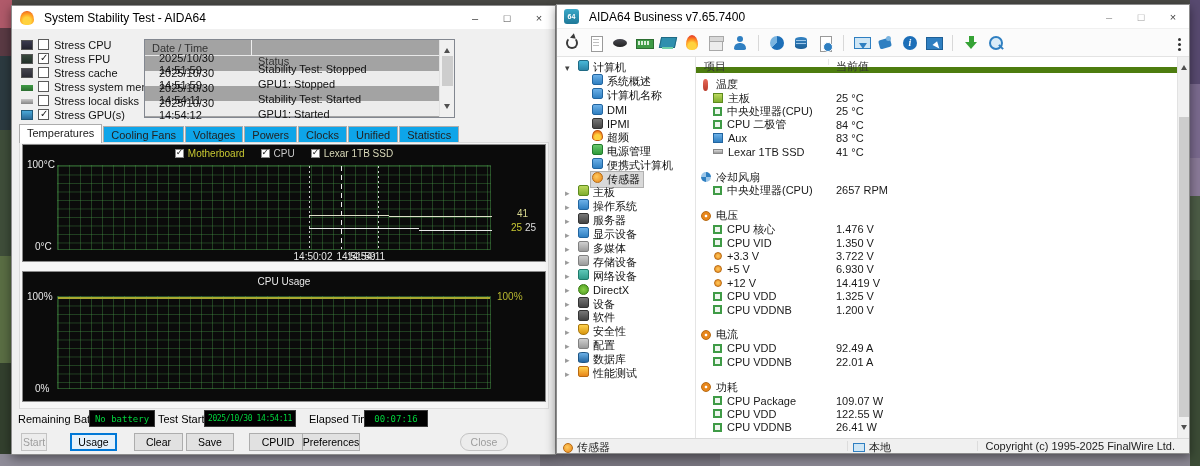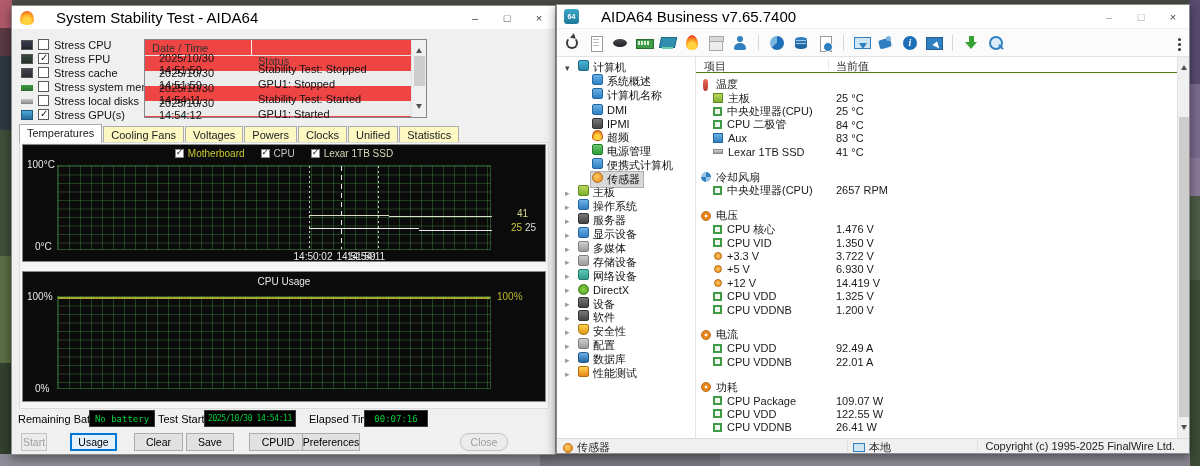--- a/index.html
+++ b/index.html
@@ -6,55 +6,55 @@
   html,body{width:1200px;height:466px;overflow:hidden;}
   body{background:#4a4a46;position:relative;font-size:11px;color:#111;}
   .abs{position:absolute;}
   
   .bgL{left:0;top:0;width:12px;height:466px;background:linear-gradient(#b05a6a 0 6%,#5a3a44 6% 12%,#2c3a40 12% 28%,#3f4e3a 28% 55%,#5a6e44 55% 78%,#33402e 78%);}
   .bgB{left:0;top:454px;width:1200px;height:12px;background:linear-gradient(90deg,#8f8c98 0 45%,#77747e 45% 60%,#8a8792 60%);}
   .bgR{left:1190px;top:0;width:10px;height:466px;background:linear-gradient(#584a70 0 18%,#7a6a8e 18% 34%,#8a7a98 34% 42%,#4c5c46 42% 60%,#3c4c36 60%);}
   
   .win{position:absolute;background:#f0f0f0;border:1px solid #8c8c8c;box-shadow:0 3px 10px rgba(0,0,0,.45);}
   .win header{position:absolute;left:0;top:0;right:0;height:24px;background:#fff;display:flex;align-items:center;border-bottom:1px solid #f0f0f0;}
-  .w-title{font-size:15px;color:#000;margin-left:22px;white-space:nowrap;}
+  .w-title{font-size:12px;color:#000;margin-left:10px;white-space:nowrap;}
   .wc{margin-left:auto;display:flex;height:100%;}
   .wc-btn{width:32px;height:100%;display:flex;align-items:center;justify-content:center;font-size:11px;color:#444;}
   .flame-logo{width:14px;height:14px;margin-left:8px;background:radial-gradient(circle at 50% 72%,#ffd23e 0 32%,#ff9a1e 60%,#e8632a 85%);border-radius:45% 45% 40% 40%/62% 62% 36% 36%;flex:none;}
   .aida-logo{width:15px;height:15px;margin-left:7px;background:linear-gradient(#3aa8c8,#1e7898);border-radius:3px;color:#fff;font-size:7px;font-weight:bold;display:flex;align-items:center;justify-content:center;flex:none;}
   
   .stress-list{left:9px;top:33px;display:flex;flex-direction:column;gap:3px;}
   .sopt{display:flex;align-items:center;gap:5px;height:11px;}
   .sicn2{width:12px;height:10px;flex:none;}
   .so-cpu{background:linear-gradient(#3a3a4e,#23232e);border:1px solid #555;}
   .so-fpu{background:linear-gradient(#3a4a3e,#22302a);border:1px solid #555;}
   .so-cache{background:linear-gradient(#44444e,#2a2a33);border:1px solid #555;}
   .so-mem{background:linear-gradient(#3f9b46,#2c6e31);height:6px;margin-top:2px;}
   .so-disk{background:linear-gradient(#c8c8c8,#848484);height:5px;margin-top:2px;}
   .so-gpu{background:linear-gradient(#49a8d8,#2a6a98);border:1px solid #1f5a7a;}
   .cbx{width:11px;height:11px;border:1px solid #5a5a5a;background:#fff;position:relative;flex:none;}
   .cbx.on::after{content:"✓";position:absolute;left:1px;top:-2px;font-size:10px;color:#222;}
   
-  .logbox{left:132px;top:33px;width:283px;height:79px;background:#ef4444;border:1px solid #828790;}
+  .logbox{left:132px;top:33px;width:311px;height:79px;background:#a3a3a3;border:1px solid #828790;}
   .loghead{position:absolute;left:0;top:0;right:15px;height:16px;border-bottom:1px solid #e8e8e8;display:flex;align-items:center;color:#333;}
   .lh-date{padding-left:7px;width:107px;border-right:1px solid #eee;height:100%;display:flex;align-items:center;}
   .lh-status{padding-left:6px;margin-top:27px;}
   .lrows{position:absolute;left:0;top:16px;right:15px;bottom:0;}
   .lrow{display:flex;height:15px;align-items:center;}
   .lrow.shade{background:#ececec;}
   .lr-time{padding-left:14px;width:107px;}
   .lr-status{padding-left:6px;margin-top:11px;}
   .vscroll{position:absolute;right:0;top:0;bottom:0;width:15px;background:#f0f0f0;border-left:1px solid #e2e2e2;}
   .sar{position:absolute;left:4px;width:0;height:0;border:3.5px solid transparent;}
   .sar.up{top:5px;border-bottom:5px solid #505050;}
   .sar.dn{bottom:5px;border-top:5px solid #505050;}
   .sthumb{position:absolute;left:2px;width:11px;background:#cdcdcd;}
   
   .tabs{left:7px;top:120px;height:17px;display:flex;align-items:flex-end;}
-  .tab{padding:2px 7px 2px;border:1px solid #acacac;border-bottom:none;background:#fef9c3;margin-right:1px;font-size:11px;color:#222;}
+  .tab{padding:2px 7px 2px;border:1px solid #acacac;border-bottom:none;background:#0ea5e9;margin-right:1px;font-size:11px;color:#222;}
   .tab.active{background:#fff;padding-bottom:4px;position:relative;z-index:2;}
   .tabpage{left:7px;top:136px;width:530px;height:267px;background:#f6f6f6;border:1px solid #dcdcdc;}
   
   .graph{position:absolute;background:#0b0b0b;border:1px solid #8a8a8a;}
   .g-temp{left:2px;top:1px;width:524px;height:118px;}
   .g-cpu{left:2px;top:128px;width:524px;height:131px;}
   .plot{position:absolute;background-image:linear-gradient(rgba(70,150,70,.38) 1px,transparent 1px),linear-gradient(90deg,rgba(70,150,70,.38) 1px,transparent 1px);background-size:11px 8.5px;border:1px solid rgba(70,150,70,.5);}
   .gl{position:absolute;color:#e8e8e8;font-size:10px;white-space:nowrap;}
   .legend{position:absolute;left:0;top:3px;width:100%;display:flex;justify-content:center;gap:16px;}
   .litem{display:flex;align-items:center;gap:4px;font-size:10px;}
@@ -132,21 +132,21 @@
   .ic-orange{background:radial-gradient(circle at 40% 40%,#ffca5e,#e8861a);border:1px solid #b86a12;border-radius:50%;}
   .ic-mb{background:linear-gradient(#bcd85e,#7fae2e);border:1px solid #5d8a1e;}
   .ic-gray{background:linear-gradient(#cfcfcf,#9a9a9a);border:1px solid #808080;}
   .ic-teal{background:linear-gradient(#5ec8b8,#2f9b8a);border:1px solid #1f7a6a;}
   .ic-dx{background:radial-gradient(circle,#8ad048,#4a9b1e);border:1px solid #3a7a14;border-radius:50%;}
   .ic-shield{background:linear-gradient(#ffd24e,#d8960f);border:1px solid #a8760c;border-radius:2px 2px 45% 45%;}
   .ic-db{background:linear-gradient(#6db1e8,#2265a0);border:1px solid #1d5585;border-radius:40%/20%;}
   .ic-bench{background:linear-gradient(#ffd24e,#e8861a);border:1px solid #b86a12;}
   
   .panel{position:absolute;left:139px;top:52px;right:12px;bottom:15px;background:#fff;overflow:hidden;}
-  .phead{position:relative;height:16px;border-bottom:1px solid #4d7c0f;color:#333;}
+  .phead{position:relative;height:16px;border-bottom:6px solid #4d7c0f;color:#333;}
   .ph-item{position:absolute;left:8px;top:2px;} .ph-val{position:absolute;left:140px;top:2px;}
   .ph-sep{position:absolute;left:132px;top:2px;bottom:2px;width:1px;background:#e8e8e8;}
   .prows{padding-top:5px;}
   .prow{display:flex;align-items:center;height:13.4px;position:relative;color:#1a1a1a;}
   .prow.sec{padding-left:5px;} .prow.row{padding-left:17px;} .prow.gap{height:12px;}
   .pvalue{position:absolute;left:140px;}
   .sicn{width:10px;height:10px;margin-right:5px;flex:none;}
   .si-temp{background:linear-gradient(#e86a5a,#b83a2a);border-radius:3px/5px;width:5px;height:12px;margin-left:2px;margin-right:8px;}
   .si-mb{background:linear-gradient(#bcd85e,#7fae2e);border:1px solid #5d8a1e;}
   .si-chip{background:#eef6ee;border:2px solid #3f9b46;width:9px;height:9px;}

